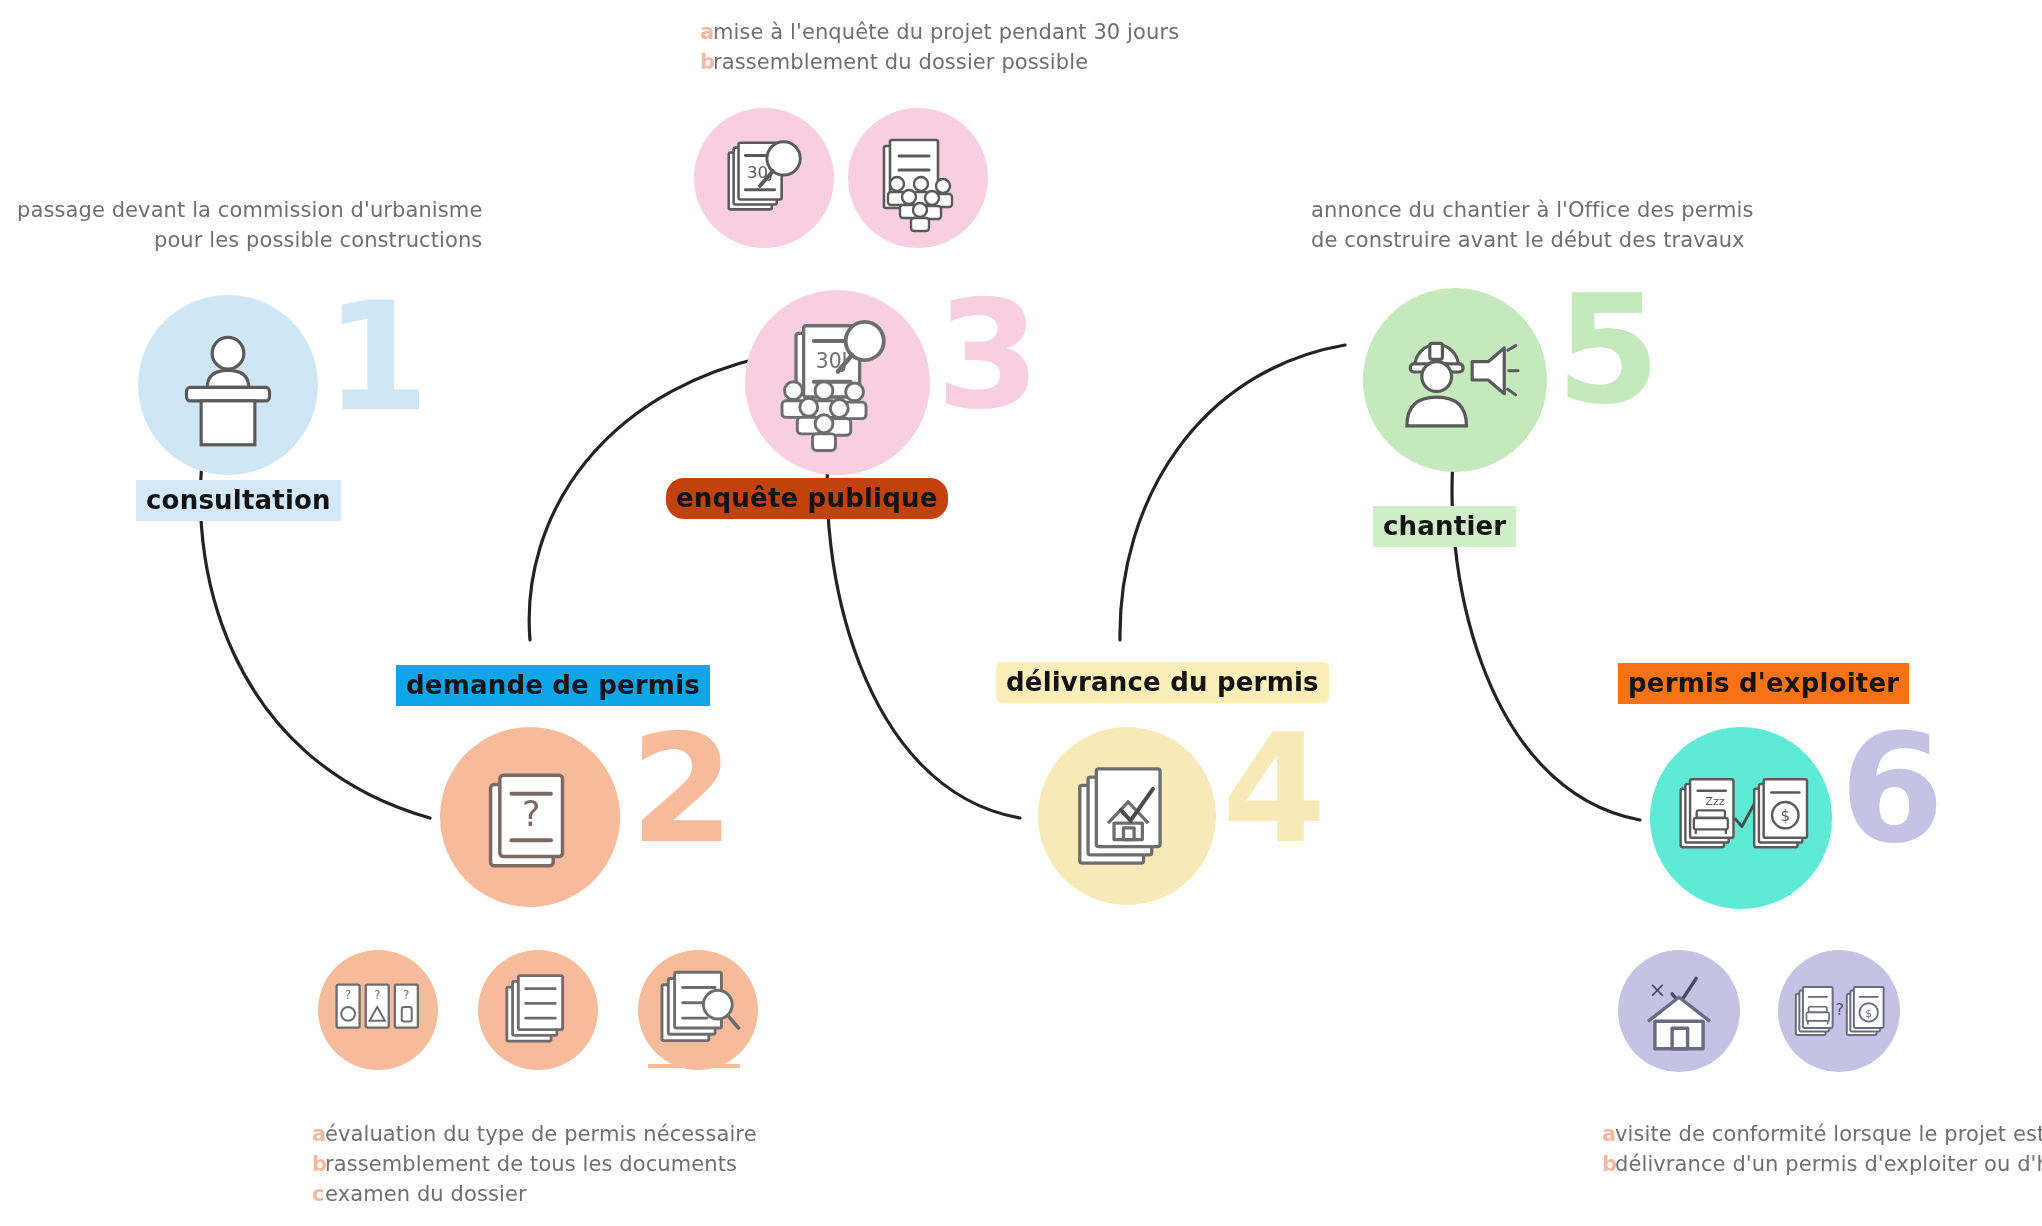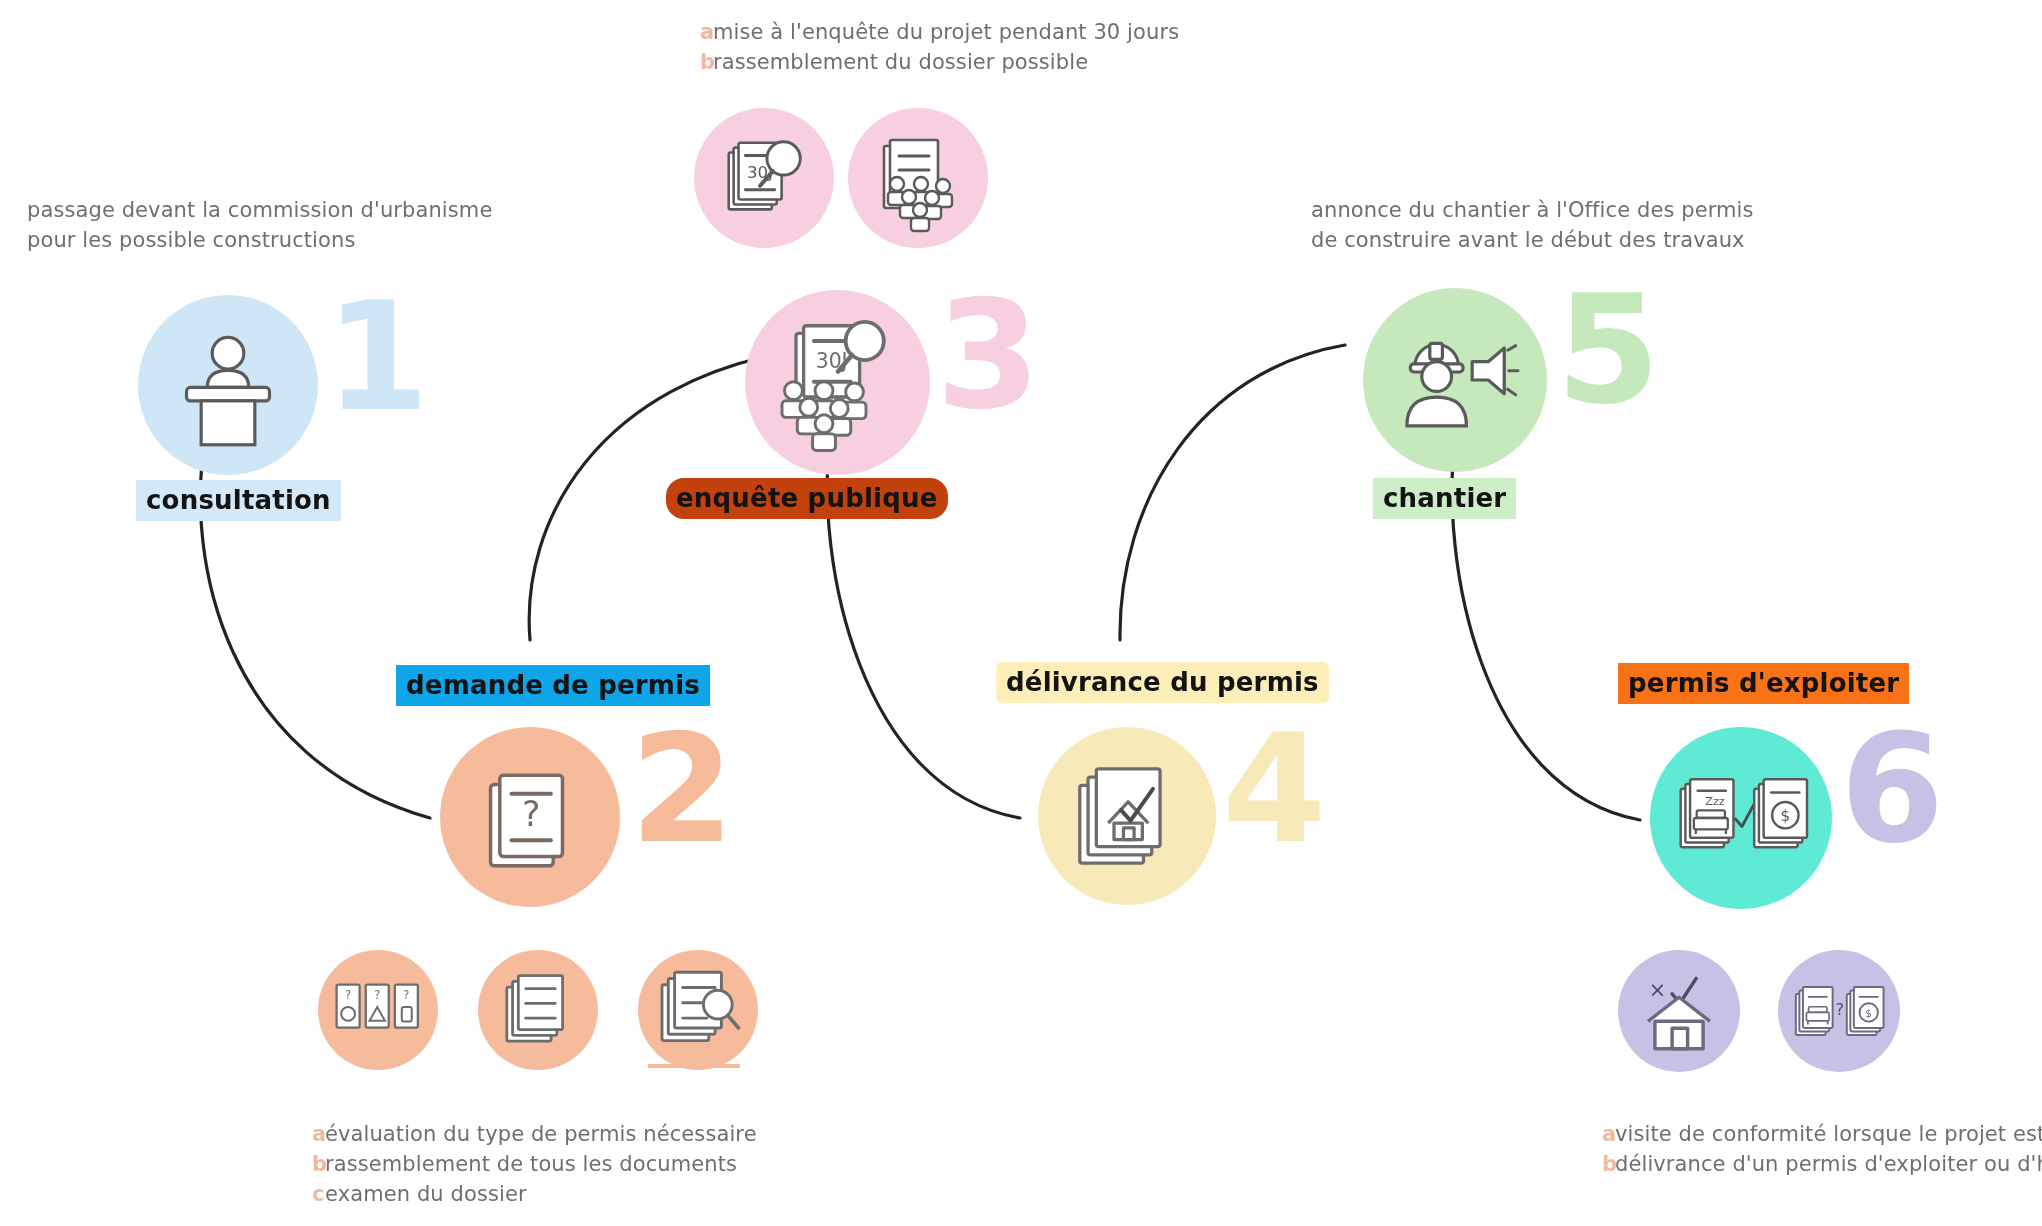--- a/index.html
+++ b/index.html
@@ -78,21 +78,21 @@
       <path d="M530,640 C520,520 600,380 800,350"></path>
 
       <path d="M830,440 C815,560 860,790 1020,818"></path>
 
       <path d="M1120,640 C1118,500 1200,370 1345,345"></path>
 
       <path d="M1455,440 C1440,560 1480,790 1640,820"></path>
     </g>
   </svg>
 
-  <div class="note" style="left:14px;top:196px;">
+  <div class="note" style="left:4px;top:196px;text-align:right;">
     <span class="ln"><span class="mk"></span><span>passage devant la commission d'urbanisme</span></span>
     <span class="ln"><span class="mk"></span><span>pour les possible constructions</span></span>
   </div>
 
   <div class="note" style="left:700px;top:18px;">
     <span class="ln"><span class="mk">a</span><span>mise à l'enquête du projet pendant 30 jours</span></span>
     <span class="ln"><span class="mk">b</span><span>rassemblement du dossier possible</span></span>
   </div>
 
   <div class="note" style="left:1298px;top:196px;">
@@ -307,21 +307,21 @@
           <path d="M70 34 h14 l14 -12 v40 l-14 -12 h-14 z"></path>
         </g>
         <g stroke="#5a5a5a" stroke-width="2.6" stroke-linecap="round">
           <line x1="101" y1="24" x2="108" y2="20"></line>
           <line x1="102" y1="42" x2="110" y2="42"></line>
           <line x1="101" y1="58" x2="108" y2="63"></line>
         </g>
       </svg>
     </div>
     <div class="bignum" style="left:1556px;top:275px;color:#c5e8bd;">5</div>
-    <div class="chip" style="left:1373px;top:478px;background:#cdeec6;">chantier</div>
+    <div class="chip" style="left:1373px;top:506px;background:#cdeec6;">chantier</div>
   </div>
 
   <div class="step" style="left:0;top:0;">
     <div class="chip" style="left:1618px;top:663px;background:#f97316;">permis d'exploiter</div>
     <div class="disc" style="left:1650px;top:727px;width:182px;height:182px;background:#5eead4;">
       <svg width="132" height="110" viewBox="0 0 140 110">
 
         <g fill="#ffffff" stroke="#5a5a5a" stroke-width="2.6">
           <rect x="6" y="24" width="46" height="62" rx="2"></rect>
           <rect x="11" y="19" width="46" height="62" rx="2"></rect>

